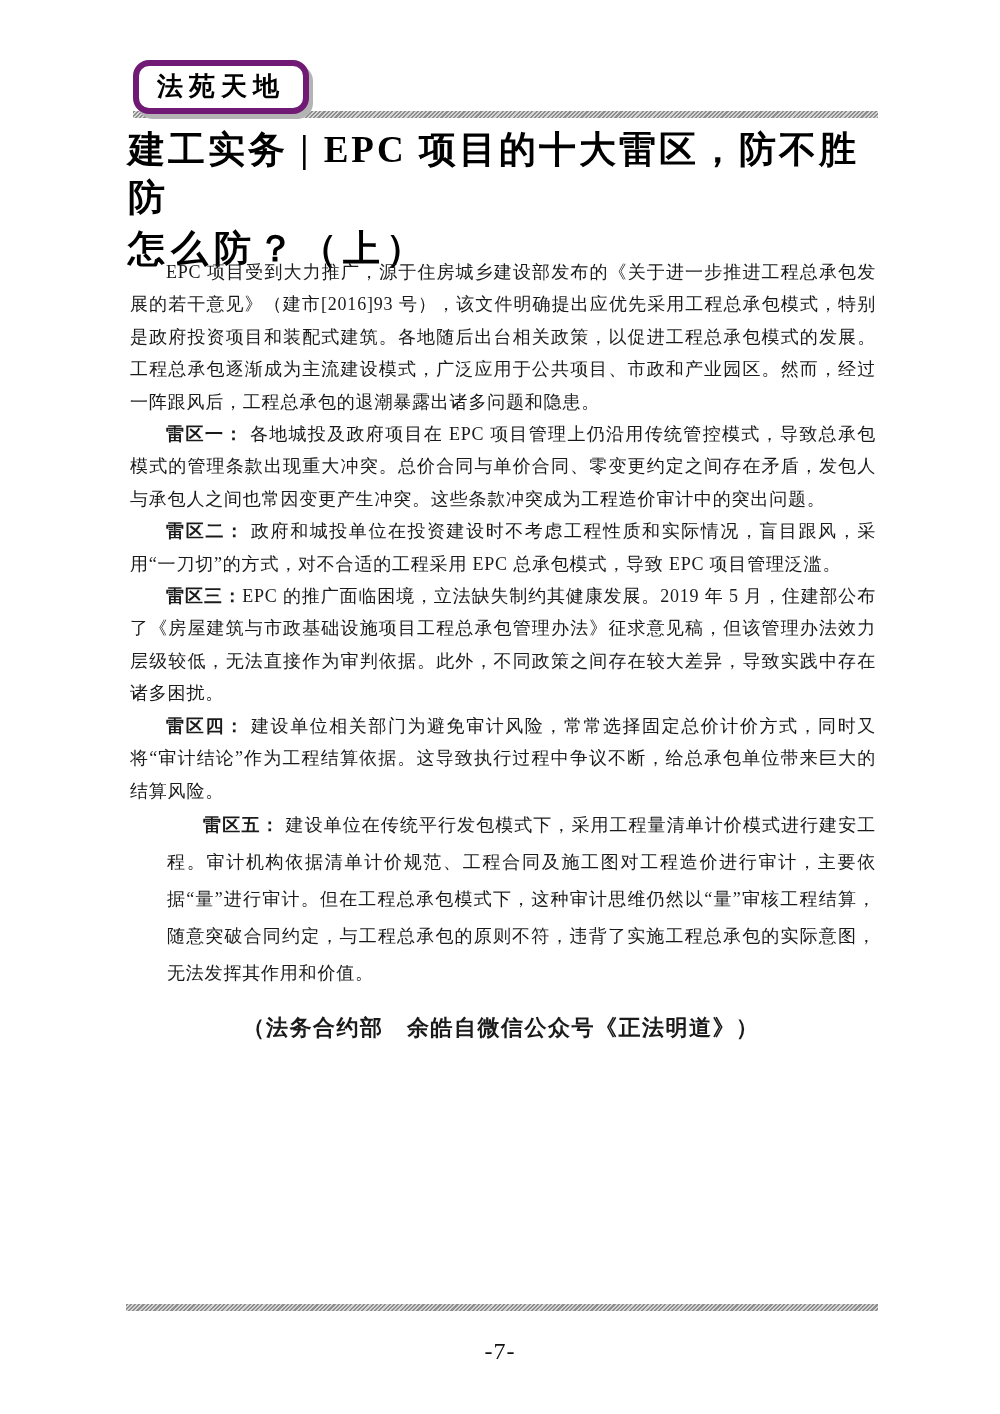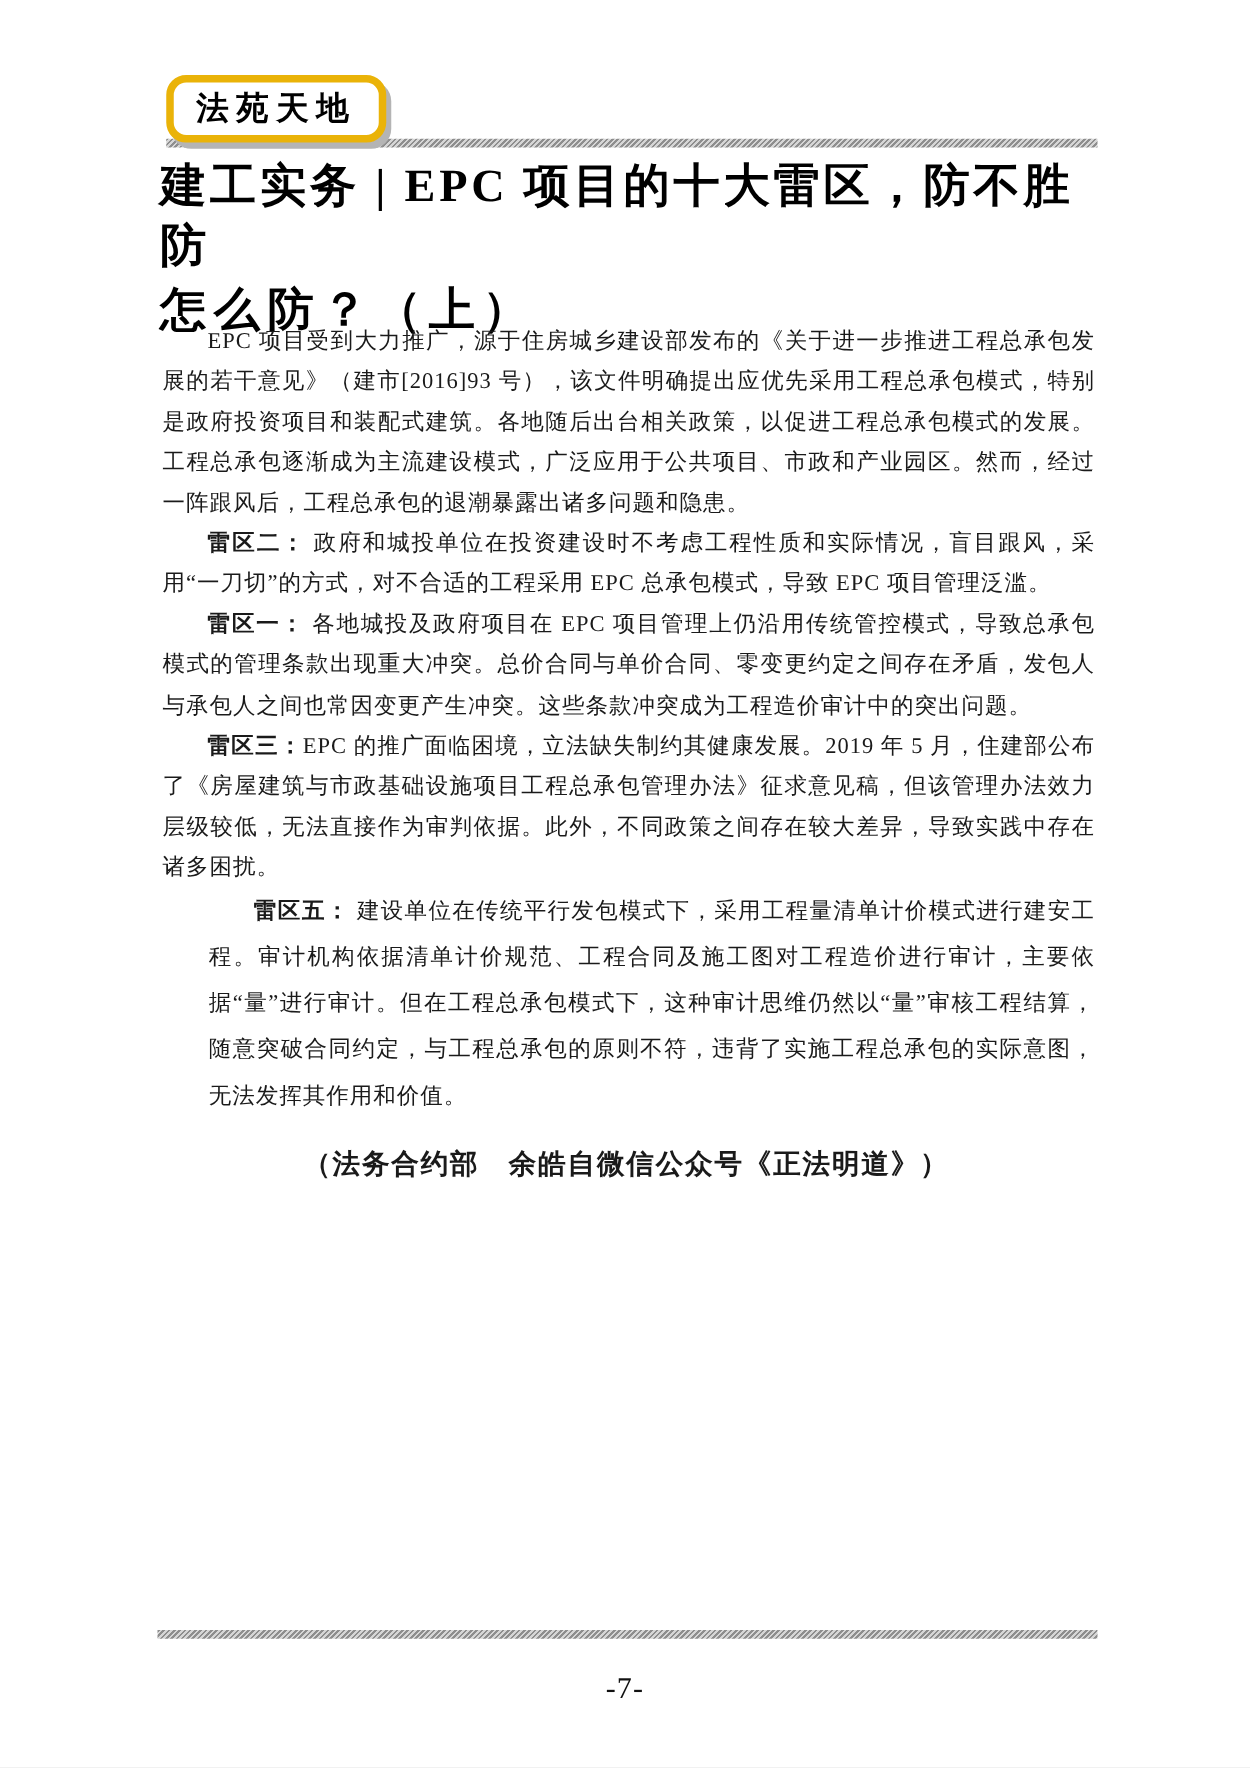--- a/index.html
+++ b/index.html
@@ -27,21 +27,21 @@
     height: 7px;
     background-image: repeating-linear-gradient(135deg, #8e8e8e 0 1.5px, #d6d6d6 1.5px 3px);
   }
   .badge {
     position: absolute;
     top: 60px;
     left: 133px;
     z-index: 2;
     padding: 5px 18px 7px 18px;
     background: #ffffff;
-    border: 6px solid #eab308;
+    border: 6px solid #701a75;
     border-radius: 16px;
     box-shadow: 4px 5px 0 0 #b4b4b4;
     font-family: "Liberation Sans", "DejaVu Sans", sans-serif;
     font-weight: bold;
     font-size: 26px;
     line-height: 30px;
     letter-spacing: 6px;
     color: #000;
   }
 
@@ -128,23 +128,24 @@
   <div class="header-rule"></div>
 
   <div class="title-block">
     <div class="title-line1">建工实务 | EPC 项目的十大雷区，防不胜防</div>
     <div class="title-line2">怎么防？（上）</div>
   </div>
 
   <div class="article">
 
   <p class="para indent">EPC 项目受到大力推广，源于住房城乡建设部发布的《关于进一步推进工程总承包发展的若干意见》（建市[2016]93 号），该文件明确提出应优先采用工程总承包模式，特别是政府投资项目和装配式建筑。各地随后出台相关政策，以促进工程总承包模式的发展。工程总承包逐渐成为主流建设模式，广泛应用于公共项目、市政和产业园区。然而，经过一阵跟风后，工程总承包的退潮暴露出诸多问题和隐患。</p>
+      <p class="para indent"><strong>雷区一：</strong> 各地城投及政府项目在 EPC 项目管理上仍沿用传统管控模式，导致总承包模式的管理条款出现重大冲突。总价合同与单价合同、零变更约定之间存在矛盾，发包人与承包人之间也常因变更产生冲突。这些条款冲突成为工程造价审计中的突出问题。</p>
       <p class="para indent"><strong>雷区二：</strong> 政府和城投单位在投资建设时不考虑工程性质和实际情况，盲目跟风，采用“一刀切”的方式，对不合适的工程采用 EPC 总承包模式，导致 EPC 项目管理泛滥。</p>
-      <p class="para indent"><strong>雷区一：</strong> 各地城投及政府项目在 EPC 项目管理上仍沿用传统管控模式，导致总承包模式的管理条款出现重大冲突。总价合同与单价合同、零变更约定之间存在矛盾，发包人与承包人之间也常因变更产生冲突。这些条款冲突成为工程造价审计中的突出问题。</p>
       <p class="para indent"><strong>雷区三：</strong>EPC 的推广面临困境，立法缺失制约其健康发展。2019 年 5 月，住建部公布了《房屋建筑与市政基础设施项目工程总承包管理办法》征求意见稿，但该管理办法效力层级较低，无法直接作为审判依据。此外，不同政策之间存在较大差异，导致实践中存在诸多困扰。</p>
+      <p class="para indent"><strong>雷区四：</strong> 建设单位相关部门为避免审计风险，常常选择固定总价计价方式，同时又将“审计结论”作为工程结算依据。这导致执行过程中争议不断，给总承包单位带来巨大的结算风险。</p>
       <p class="para indent wide"><strong>雷区五：</strong> 建设单位在传统平行发包模式下，采用工程量清单计价模式进行建安工程。审计机构依据清单计价规范、工程合同及施工图对工程造价进行审计，主要依据“量”进行审计。但在工程总承包模式下，这种审计思维仍然以“量”审核工程结算，随意突破合同约定，与工程总承包的原则不符，违背了实施工程总承包的实际意图，无法发挥其作用和价值。</p>
       <div class="attribution">（法务合约部　余皓自微信公众号《正法明道》）</div>
     </div>
 
   <div class="footer-rule"></div>
   <div class="page-number">-7-</div>
 
 </div>
 
 </body></html>

